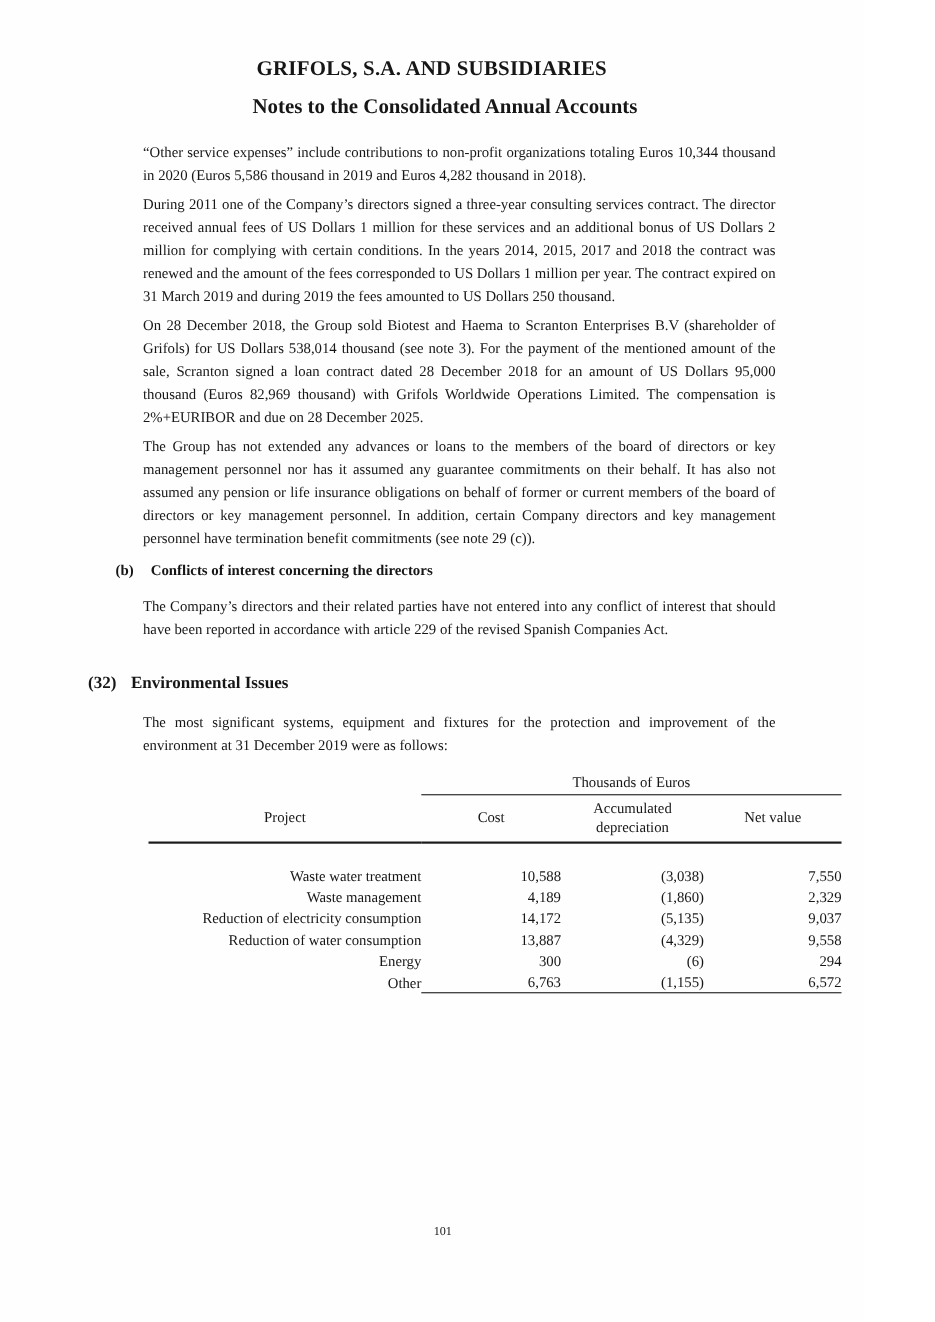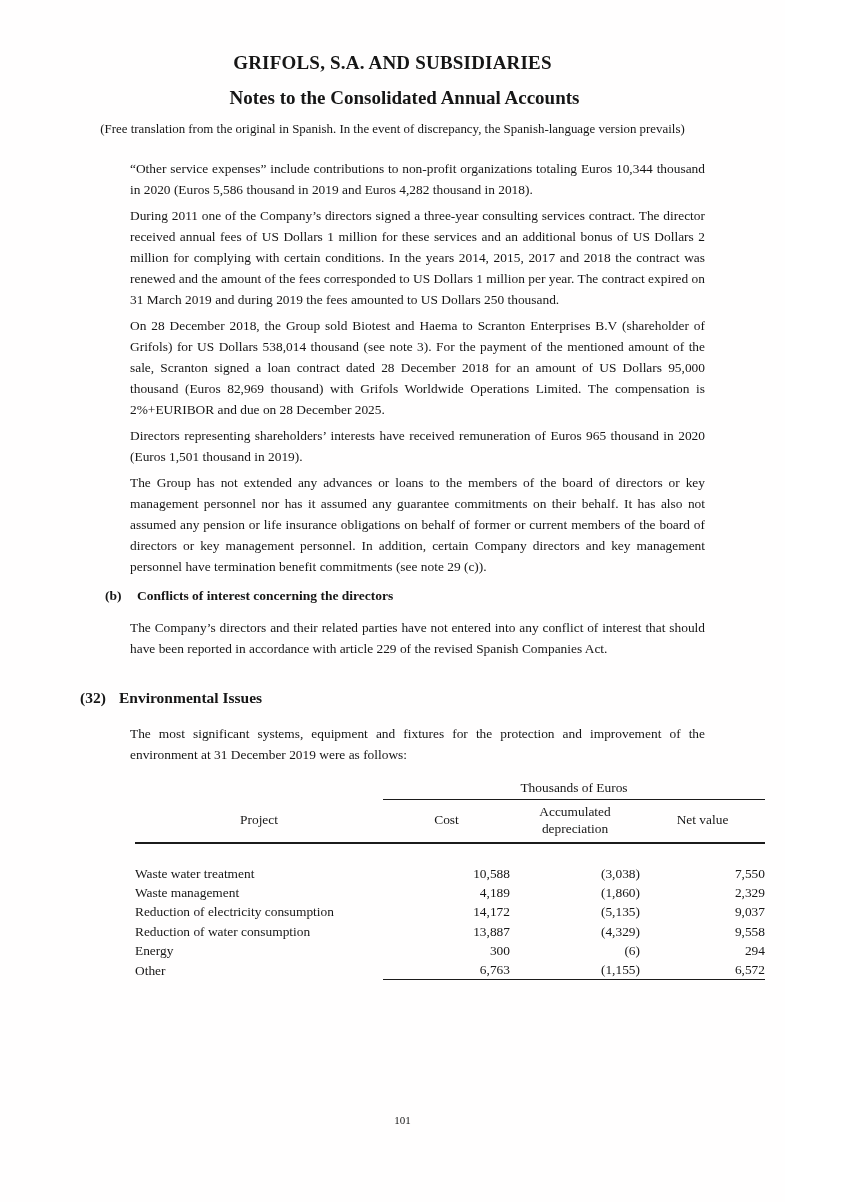--- a/index.html
+++ b/index.html
@@ -89,21 +89,21 @@
     line-height: 16.5px;
     padding: 4px 6px 5px;
     border-bottom: 2px solid #1b1b1b;
   }
   tr.spacer-row td { height: 20px; padding: 0; border: none; }
   tbody.rows td {
     padding: 0;
     line-height: 19.2px;
     vertical-align: bottom;
   }
-  td.project-cell { text-align: left; padding-left: 3px; }
+  td.project-cell { text-align: right; padding-left: 3px; }
   td.num { text-align: right; }
   tr.last-body-row td.num { border-bottom: 1.5px solid #1b1b1b; }
   tr.total-row td.num {
     padding: 2px 0 3px;
     border-bottom: 2.5px solid #1b1b1b;
   }
   .page-number {
     position: absolute;
     top: 1114px;
     left: 0;
@@ -113,27 +113,25 @@
     margin-left: 34px;
   }
 </style>
 </head>
 <body>
 
 <div class="page">
 
   <h1 class="doc-title">GRIFOLS, S.A. AND SUBSIDIARIES</h1>
   <h2 class="doc-subtitle">Notes to the Consolidated Annual Accounts</h2>
-  <div class="disclaimer">(Free translation from the original in Spanish. In the event of discrepancy, the Spanish-language version prevails)</div>
 
   <div class="content">
     <p class="first">“Other service expenses” include contributions to non-profit organizations totaling Euros 10,344 thousand in 2020 (Euros 5,586 thousand in 2019 and Euros 4,282 thousand in 2018).</p>
     <p>During 2011 one of the Company’s directors signed a three-year consulting services contract. The director received annual fees of US Dollars 1 million for these services and an additional bonus of US Dollars 2 million for complying with certain conditions. In the years 2014, 2015, 2017 and 2018 the contract was renewed and the amount of the fees corresponded to US Dollars 1 million per year. The contract expired on 31 March 2019 and during 2019 the fees amounted to US Dollars 250 thousand.</p>
     <p>On 28 December 2018, the Group sold Biotest and Haema to Scranton Enterprises B.V (shareholder of Grifols) for US Dollars 538,014 thousand (see note 3). For the payment of the mentioned amount of the sale, Scranton signed a loan contract dated 28 December 2018 for an amount of US Dollars 95,000 thousand (Euros 82,969 thousand) with Grifols Worldwide Operations Limited. The compensation is 2%+EURIBOR and due on 28 December 2025.</p>
-    <p>Directors representing shareholders’ interests have received remuneration of Euros 965 thousand in 2020 (Euros 1,501 thousand in 2019).</p>
     <p>The Group has not extended any advances or loans to the members of the board of directors or key management personnel nor has it assumed any guarantee commitments on their behalf. It has also not assumed any pension or life insurance obligations on behalf of former or current members of the board of directors or key management personnel. In addition, certain Company directors and key management personnel have termination benefit commitments (see note 29 (c)).</p>
   </div>
 
   <div class="section-heading level-b">
     <span class="marker">(b)</span>
     <span class="title">Conflicts of interest concerning the directors</span>
   </div>
 
   <div class="content">
     <p class="after-heading">The Company’s directors and their related parties have not entered into any conflict of interest that should have been reported in accordance with article 229 of the revised Spanish Companies Act.</p>

